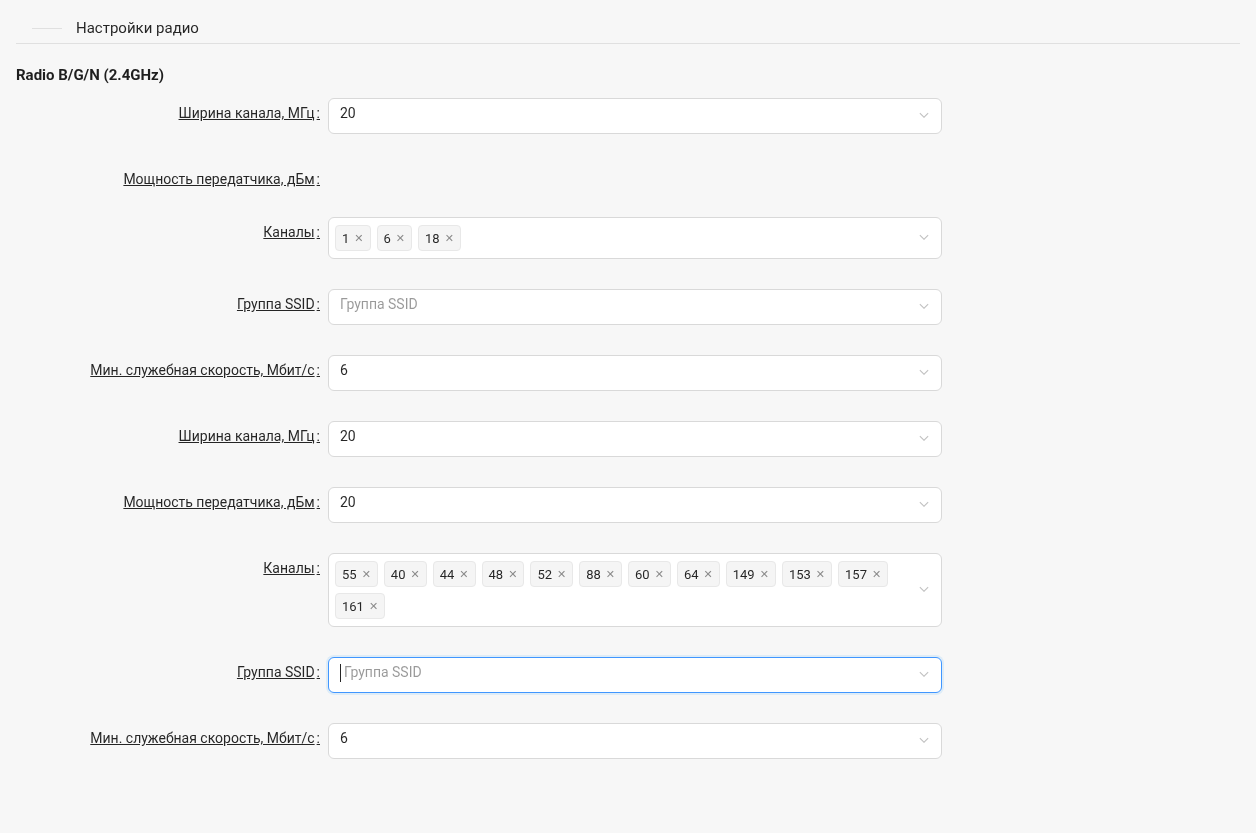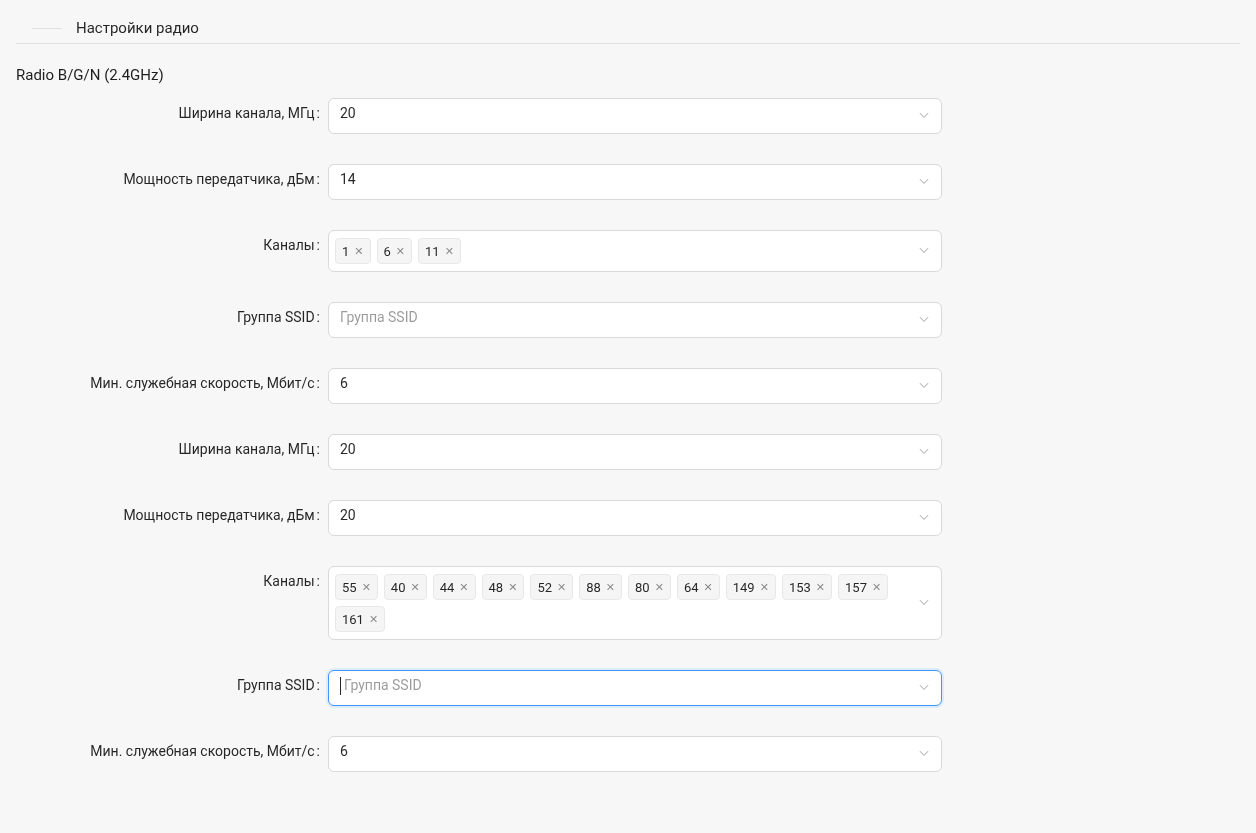--- a/index.html
+++ b/index.html
@@ -25,38 +25,39 @@
   }
   .fieldset-title::before {
     content: "";
     position: absolute;
     left: 16px;
     top: 50%;
     width: 30px;
     border-top: 1px solid #e0e0e0;
   }
   .section-header {
-    font-weight: 400;
+    font-weight: 700;
     font-size: 15px;
     color: rgba(0,0,0,0.88);
     margin: 22px 0 14px 0;
   }
   .form-row {
     display: flex;
     align-items: flex-start;
     margin-bottom: 30px;
   }
   .form-label {
     width: 312px;
     text-align: right;
     padding-right: 8px;
     padding-top: 7px;
     color: rgba(0,0,0,0.85);
     font-size: 14px;
     flex-shrink: 0;
+    text-decoration: underline;
   }
   .form-label::after {
     content: ":";
     margin-left: 2px;
   }
   .form-control {
     width: 614px;
     flex-shrink: 0;
   }
   .select {
@@ -148,46 +149,36 @@
             <svg viewBox="0 0 12 12" fill="currentColor">
               <path d="M1.5 3.5 L6 8 L10.5 3.5 L9.8 2.8 L6 6.6 L2.2 2.8 Z"></path>
             </svg>
           </span>
       </div>
     </div>
   </div>
 
   <div class="form-row">
     <div class="form-label">Мощность передатчика, дБм</div>
-    <div class="form-control">
-      <div class="select">
-        <span class="select-value">14</span>
-        <span class="select-caret">
-            <svg viewBox="0 0 12 12" fill="currentColor">
-              <path d="M1.5 3.5 L6 8 L10.5 3.5 L9.8 2.8 L6 6.6 L2.2 2.8 Z"></path>
-            </svg>
-          </span>
-      </div>
-    </div>
   </div>
 
   <div class="form-row">
     <div class="form-label">Каналы</div>
     <div class="form-control">
       <div class="select multi-select" id="ms-24-channels">
         <span class="tag">
             <span>1</span>
             <span class="tag-close">✕</span>
           </span>
           <span class="tag">
             <span>6</span>
             <span class="tag-close">✕</span>
           </span>
           <span class="tag">
-            <span>11</span>
+            <span>18</span>
             <span class="tag-close">✕</span>
           </span>
           <span class="select-caret">
             <svg viewBox="0 0 12 12" fill="currentColor">
               <path d="M1.5 3.5 L6 8 L10.5 3.5 L9.8 2.8 L6 6.6 L2.2 2.8 Z"></path>
             </svg>
           </span>
       </div>
     </div>
   </div>
@@ -271,21 +262,21 @@
           </span>
           <span class="tag">
             <span>52</span>
             <span class="tag-close">✕</span>
           </span>
           <span class="tag">
             <span>88</span>
             <span class="tag-close">✕</span>
           </span>
           <span class="tag">
-            <span>80</span>
+            <span>60</span>
             <span class="tag-close">✕</span>
           </span>
           <span class="tag">
             <span>64</span>
             <span class="tag-close">✕</span>
           </span>
           <span class="tag">
             <span>149</span>
             <span class="tag-close">✕</span>
           </span>

